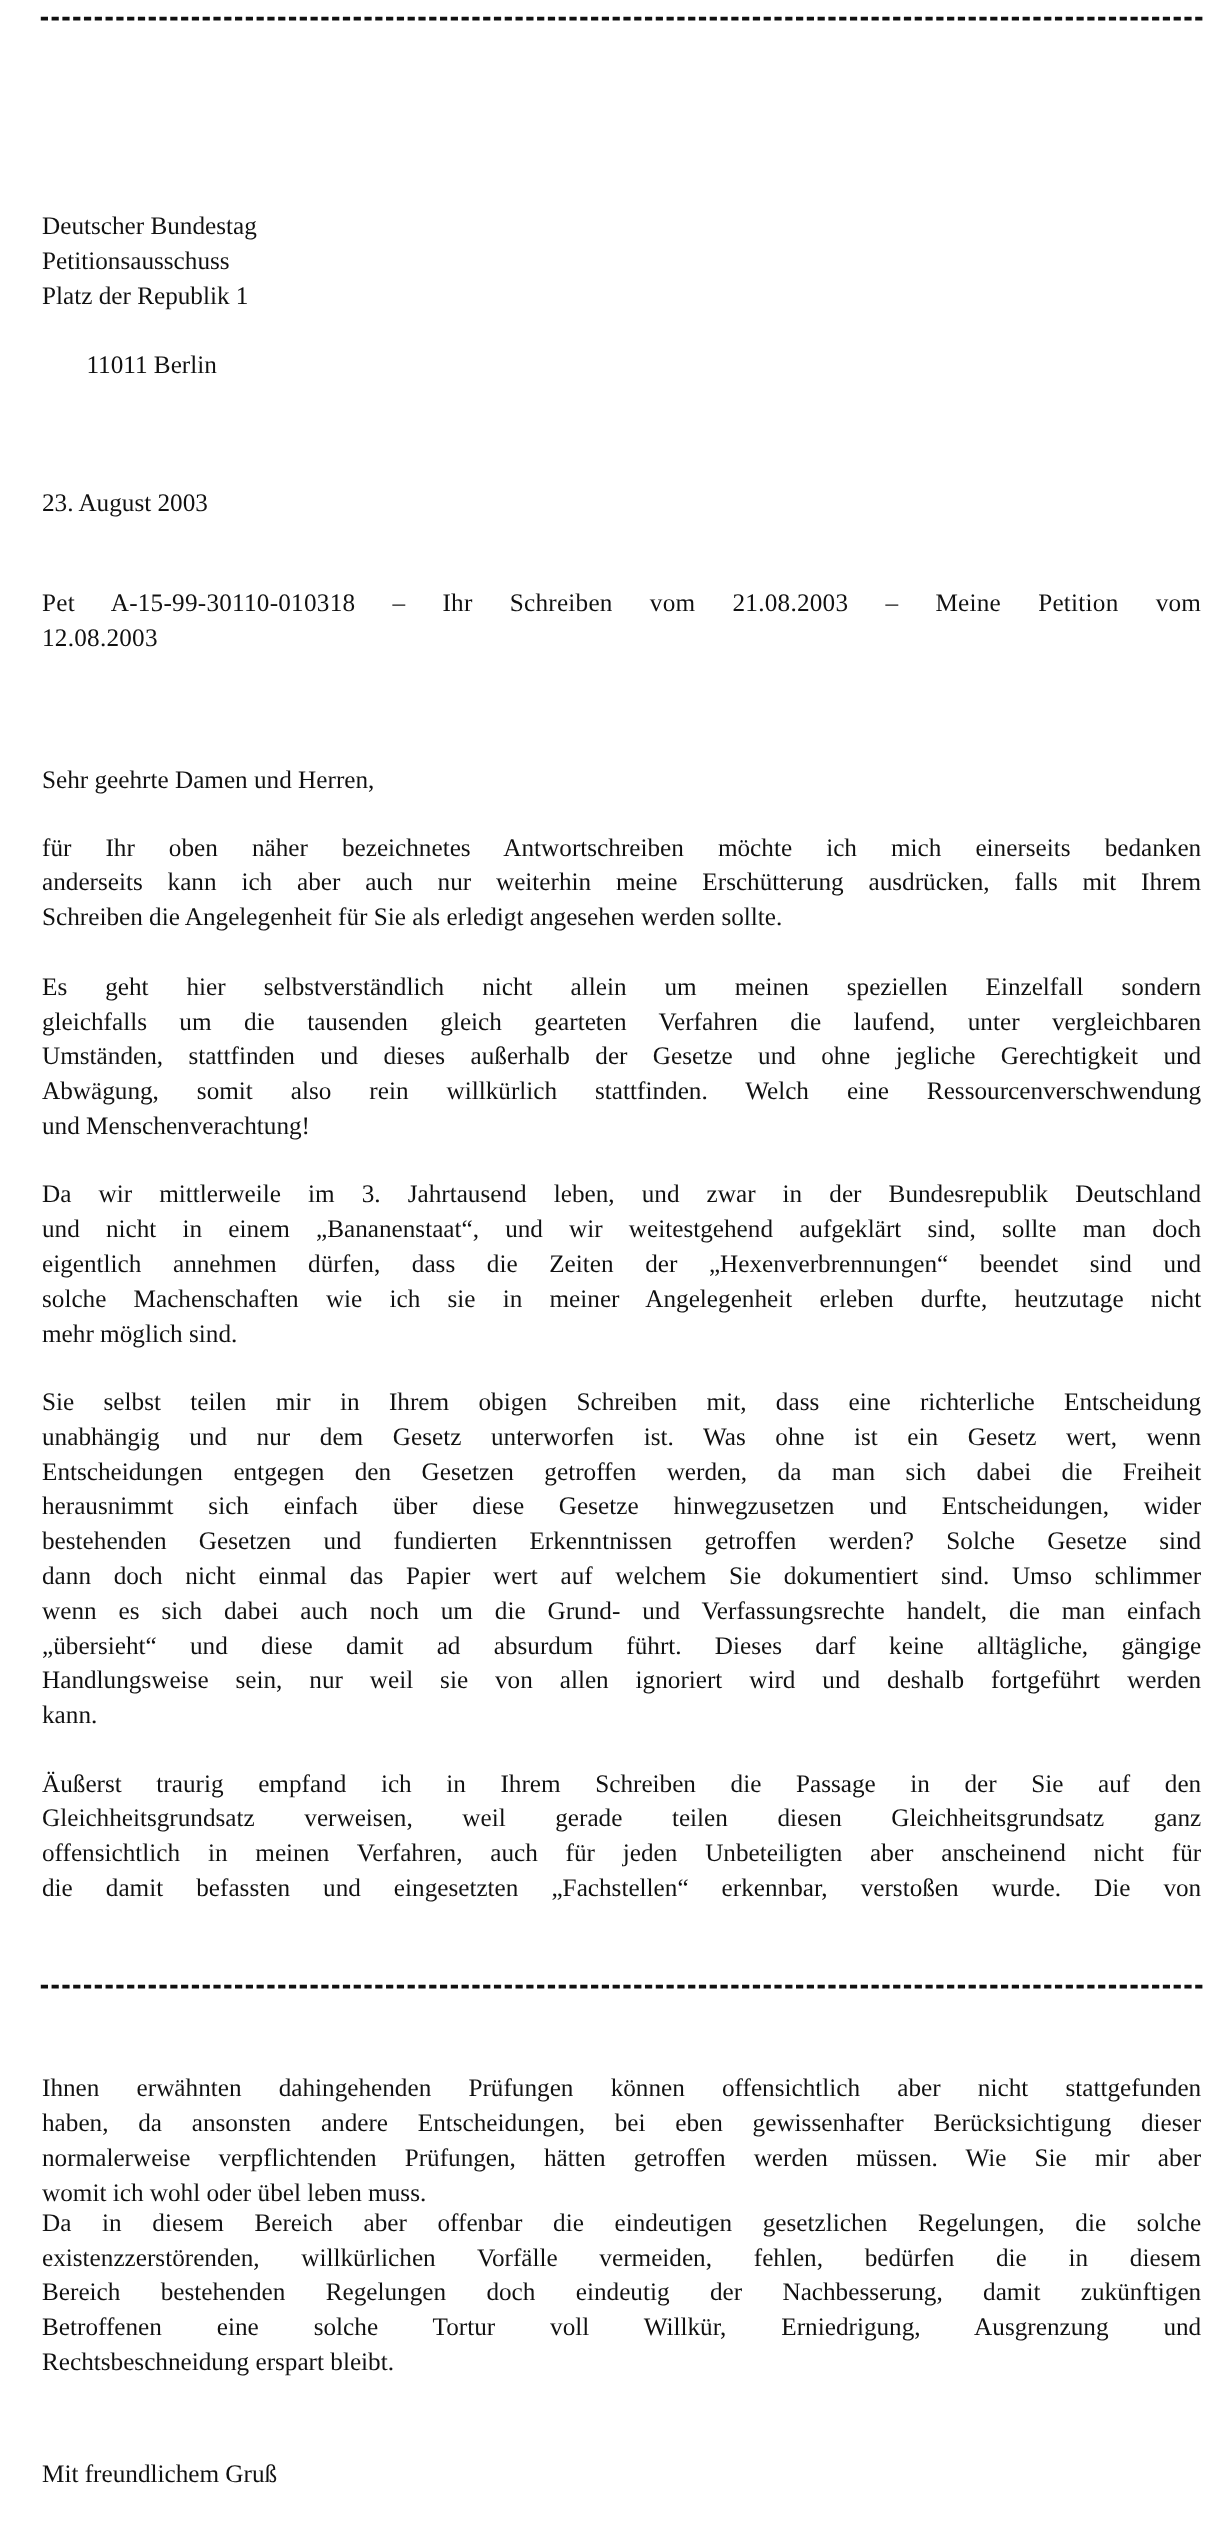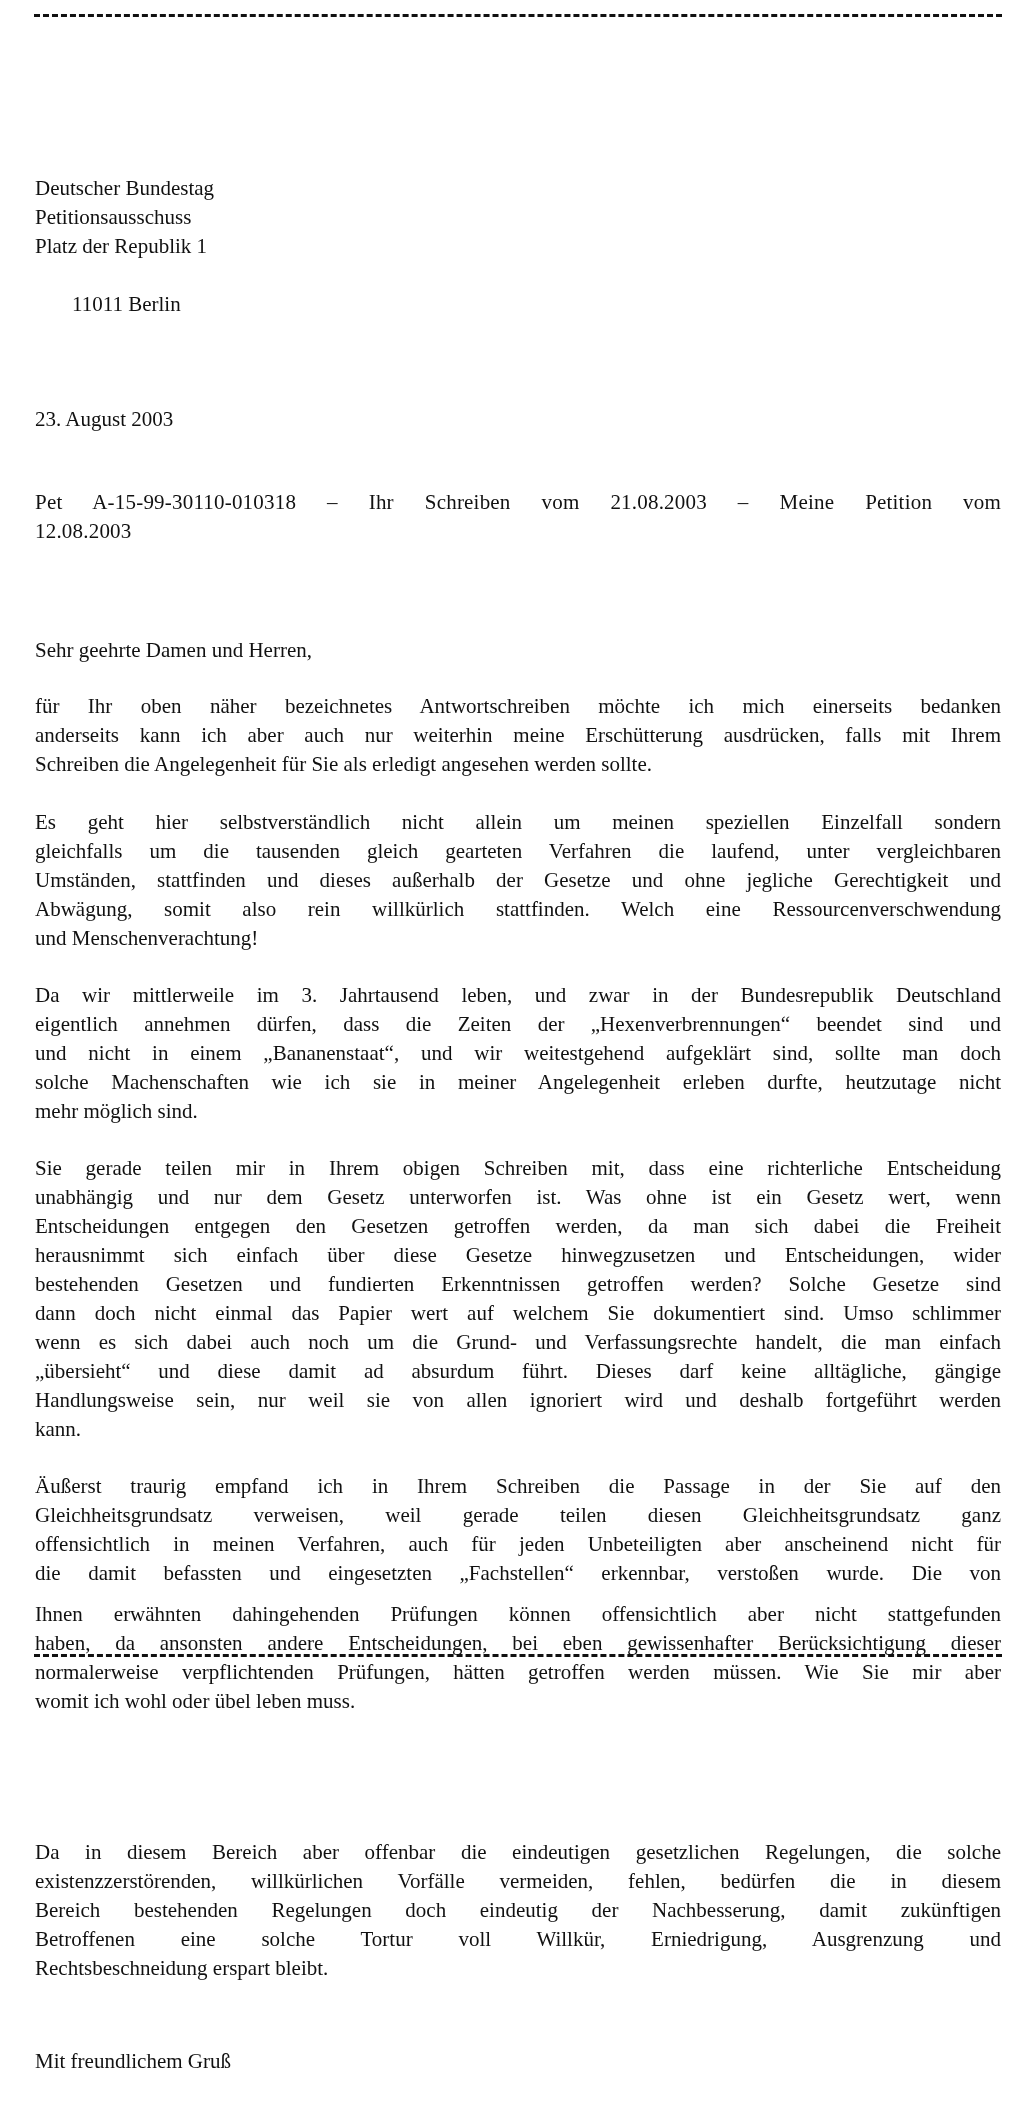--- a/index.html
+++ b/index.html
@@ -80,49 +80,49 @@
 <div class="block para" style="top:808px;">
   <span class="line justify">Es geht hier selbstverständlich nicht allein um meinen speziellen Einzelfall sondern</span>
   <span class="line justify">gleichfalls um die tausenden gleich gearteten Verfahren die laufend, unter vergleichbaren</span>
   <span class="line justify">Umständen, stattfinden und dieses außerhalb der Gesetze und ohne jegliche Gerechtigkeit und</span>
   <span class="line justify">Abwägung, somit also rein willkürlich stattfinden. Welch eine Ressourcenverschwendung</span>
   <span class="line">und Menschenverachtung!</span>
 </div>
 
 <div class="block para" style="top:981px;">
   <span class="line justify">Da wir mittlerweile im 3. Jahrtausend leben, und zwar in der Bundesrepublik Deutschland</span>
+  <span class="line justify">und nicht in einem „Bananenstaat“, und wir weitestgehend aufgeklärt sind, sollte man doch</span>
   <span class="line justify">eigentlich annehmen dürfen, dass die Zeiten der „Hexenverbrennungen“ beendet sind und</span>
-  <span class="line justify">und nicht in einem „Bananenstaat“, und wir weitestgehend aufgeklärt sind, sollte man doch</span>
   <span class="line justify">solche Machenschaften wie ich sie in meiner Angelegenheit erleben durfte, heutzutage nicht</span>
   <span class="line">mehr möglich sind.</span>
 </div>
 
 <div class="block para" style="top:1154px;">
-  <span class="line justify">Sie gerade teilen mir in Ihrem obigen Schreiben mit, dass eine richterliche Entscheidung</span>
+  <span class="line justify">Sie selbst teilen mir in Ihrem obigen Schreiben mit, dass eine richterliche Entscheidung</span>
   <span class="line justify">unabhängig und nur dem Gesetz unterworfen ist. Was ohne ist ein Gesetz wert, wenn</span>
   <span class="line justify">Entscheidungen entgegen den Gesetzen getroffen werden, da man sich dabei die Freiheit</span>
   <span class="line justify">herausnimmt sich einfach über diese Gesetze hinwegzusetzen und Entscheidungen, wider</span>
   <span class="line justify">bestehenden Gesetzen und fundierten Erkenntnissen getroffen werden? Solche Gesetze sind</span>
   <span class="line justify">dann doch nicht einmal das Papier wert auf welchem Sie dokumentiert sind. Umso schlimmer</span>
   <span class="line justify">wenn es sich dabei auch noch um die Grund- und Verfassungsrechte handelt, die man einfach</span>
   <span class="line justify">„übersieht“ und diese damit ad absurdum führt. Dieses darf keine alltägliche, gängige</span>
   <span class="line justify">Handlungsweise sein, nur weil sie von allen ignoriert wird und deshalb fortgeführt werden</span>
   <span class="line">kann.</span>
 </div>
 
 <div class="block para" style="top:1472px;">
   <span class="line justify">Äußerst traurig empfand ich in Ihrem Schreiben die Passage in der Sie auf den</span>
   <span class="line justify">Gleichheitsgrundsatz verweisen, weil gerade teilen diesen Gleichheitsgrundsatz ganz</span>
   <span class="line justify">offensichtlich in meinen Verfahren, auch für jeden Unbeteiligten aber anscheinend nicht für</span>
   <span class="line justify">die damit befassten und eingesetzten „Fachstellen“ erkennbar, verstoßen wurde. Die von</span>
 </div>
 
 <div class="divider" style="top:1654px;"></div>
 
-<div class="block para" style="top:1600px;">
+<div class="block para" style="top:1726px;">
   <span class="line justify">Ihnen erwähnten dahingehenden Prüfungen können offensichtlich aber nicht stattgefunden</span>
   <span class="line justify">haben, da ansonsten andere Entscheidungen, bei eben gewissenhafter Berücksichtigung dieser</span>
   <span class="line justify">normalerweise verpflichtenden Prüfungen, hätten getroffen werden müssen. Wie Sie mir aber</span>
   <span class="line">womit ich wohl oder übel leben muss.</span>
 </div>
 
 <div class="block para" style="top:1838px;">
   <span class="line justify">Da in diesem Bereich aber offenbar die eindeutigen gesetzlichen Regelungen, die solche</span>
   <span class="line justify">existenzzerstörenden, willkürlichen Vorfälle vermeiden, fehlen, bedürfen die in diesem</span>
   <span class="line justify">Bereich bestehenden Regelungen doch eindeutig der Nachbesserung, damit zukünftigen</span>

